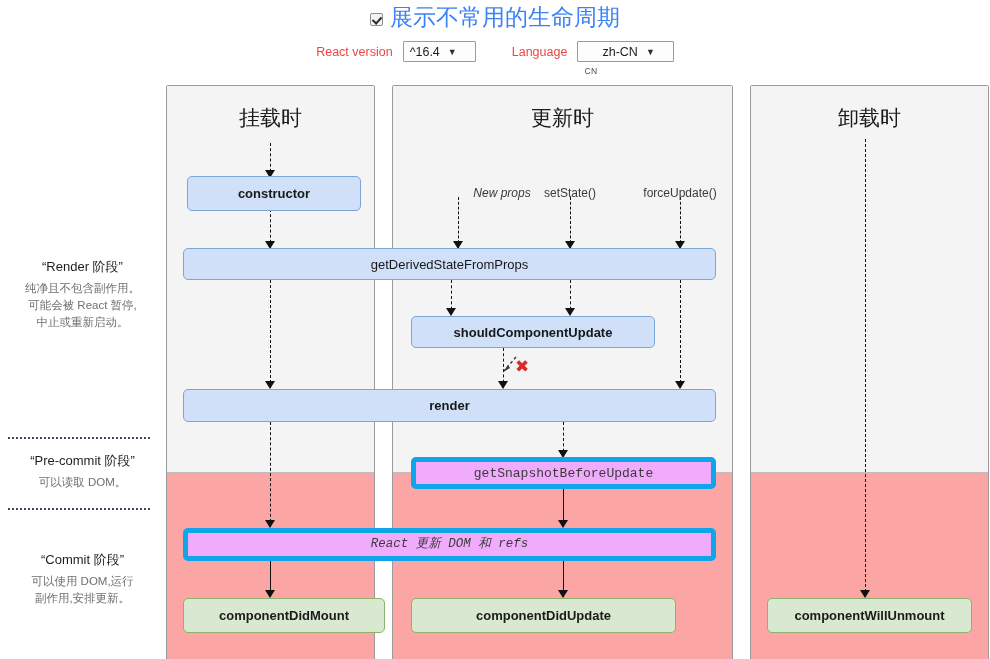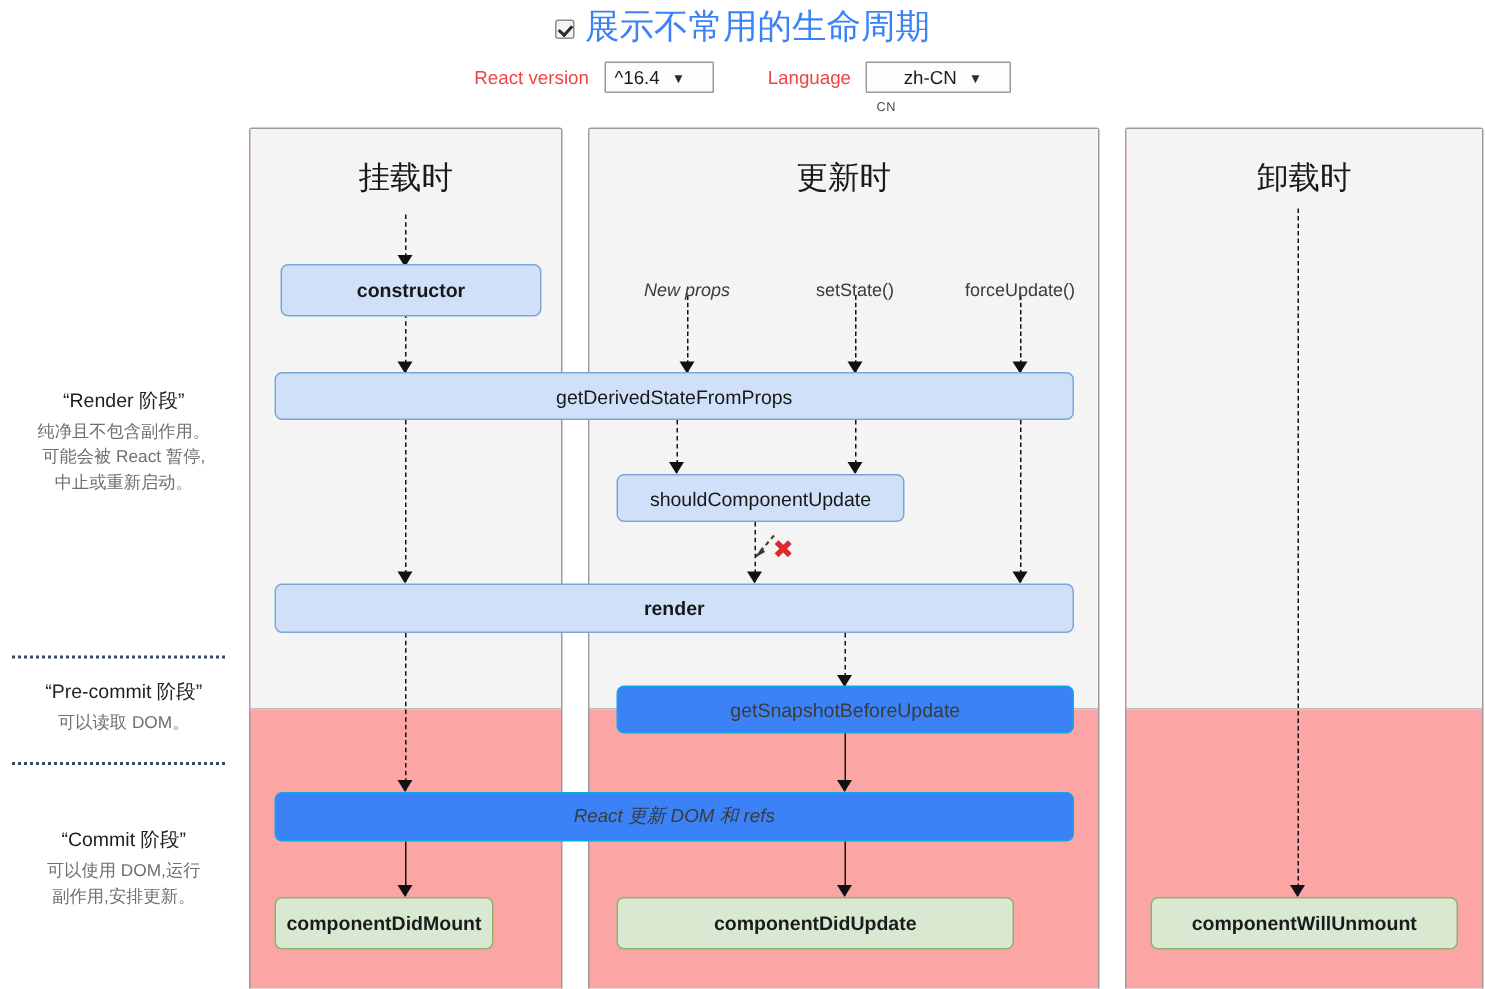--- a/index.html
+++ b/index.html
@@ -85,31 +85,31 @@
   }
 
   
   .node {
     position: absolute; z-index: 5;
     display: flex; align-items: center; justify-content: center;
     border-radius: 5px; font-size: 13px; text-align: center;
     line-height: 15px;
   }
   .node.blue   { background: #cfe0f8; border: 1px solid #7ba7d7; color: #17181a; }
-  .node.yellow { background: #3b82f6; border: 1px solid #0ea5e9; color: #3b3b3b; }
+  .node.yellow { background: #f0abfc; border: 5px solid #0ea5e9; color: #3b3b3b; font-family: Liberation Mono, monospace; }
   .node.green  { background: #d9e8d0; border: 1px solid #8cb46d; color: #1b1b1b; }
   .node.bold   { font-weight: bold; }
   .node.italic { font-style: italic; font-size: 12.5px; }
 
   
   .trigger {
     position: absolute; z-index: 6; font-size: 12px; color: #3b3b3b;
     white-space: nowrap; text-align: center; transform: translateX(-50%);
   }
-  .trigger.ital { font-style: italic; }
+  .trigger.ital { font-style: italic; margin-left: 44px; }
 
   
   .arrow { position: absolute; z-index: 4; }
   .arrow .shaft {
     position: absolute; left: 50%; top: 0; width: 0; height: 100%;
     margin-left: -0.5px;
   }
   .arrow.dashed .shaft { border-left: 1.6px dashed #111; }
   .arrow.solid  .shaft { border-left: 1.6px solid #111; }
   .arrow .head {
@@ -267,27 +267,27 @@
   <div style="position:absolute; left:515px; top:358px; z-index:9; font-size:17px; font-weight:bold; color:#d92b2b; line-height:17px;">✖</div>
 
   <div class="trigger ital" style="left:458px; top:186px;">New props</div>
   <div class="trigger" style="left:570px; top:186px;">setState()</div>
   <div class="trigger" style="left:680px; top:186px;">forceUpdate()</div>
 
   <div class="node blue bold" style="left:187px; top:176px; width:174px; height:35px;">constructor</div>
 
   <div class="node blue" style="left:183px; top:248px; width:533px; height:32px;">getDerivedStateFromProps</div>
 
-  <div class="node blue" style="left:411px; top:316px; width:192px; height:32px;">shouldComponentUpdate</div>
+  <div class="node blue" style="left:411px; top:316px; width:244px; height:32px;font-weight:bold;">shouldComponentUpdate</div>
 
   <div class="node blue bold" style="left:183px; top:389px; width:533px; height:33px;">render</div>
 
   <div class="node yellow" style="left:411px; top:457px; width:305px; height:32px;">getSnapshotBeforeUpdate</div>
 
   <div class="node yellow italic" style="left:183px; top:528px; width:533px; height:33px;">React 更新 DOM 和 refs</div>
 
-  <div class="node green bold" style="left:183px; top:598px; width:146px; height:35px;">componentDidMount</div>
+  <div class="node green bold" style="left:183px; top:598px; width:202px; height:35px;">componentDidMount</div>
 
   <div class="node green bold" style="left:411px; top:598px; width:265px; height:35px;">componentDidUpdate</div>
 
   <div class="node green bold" style="left:767px; top:598px; width:205px; height:35px;">componentWillUnmount</div>
 
 </div>
 
 </body></html>

